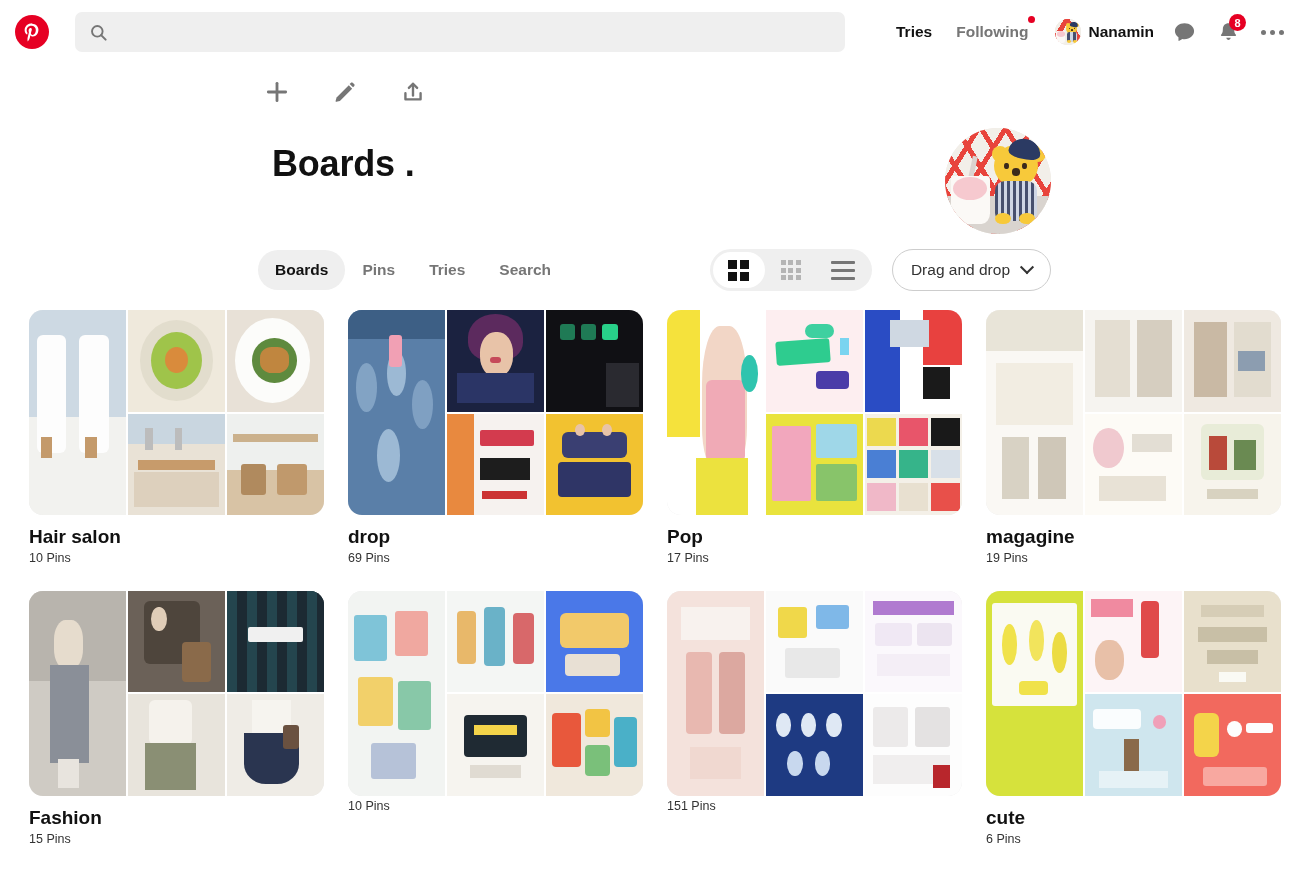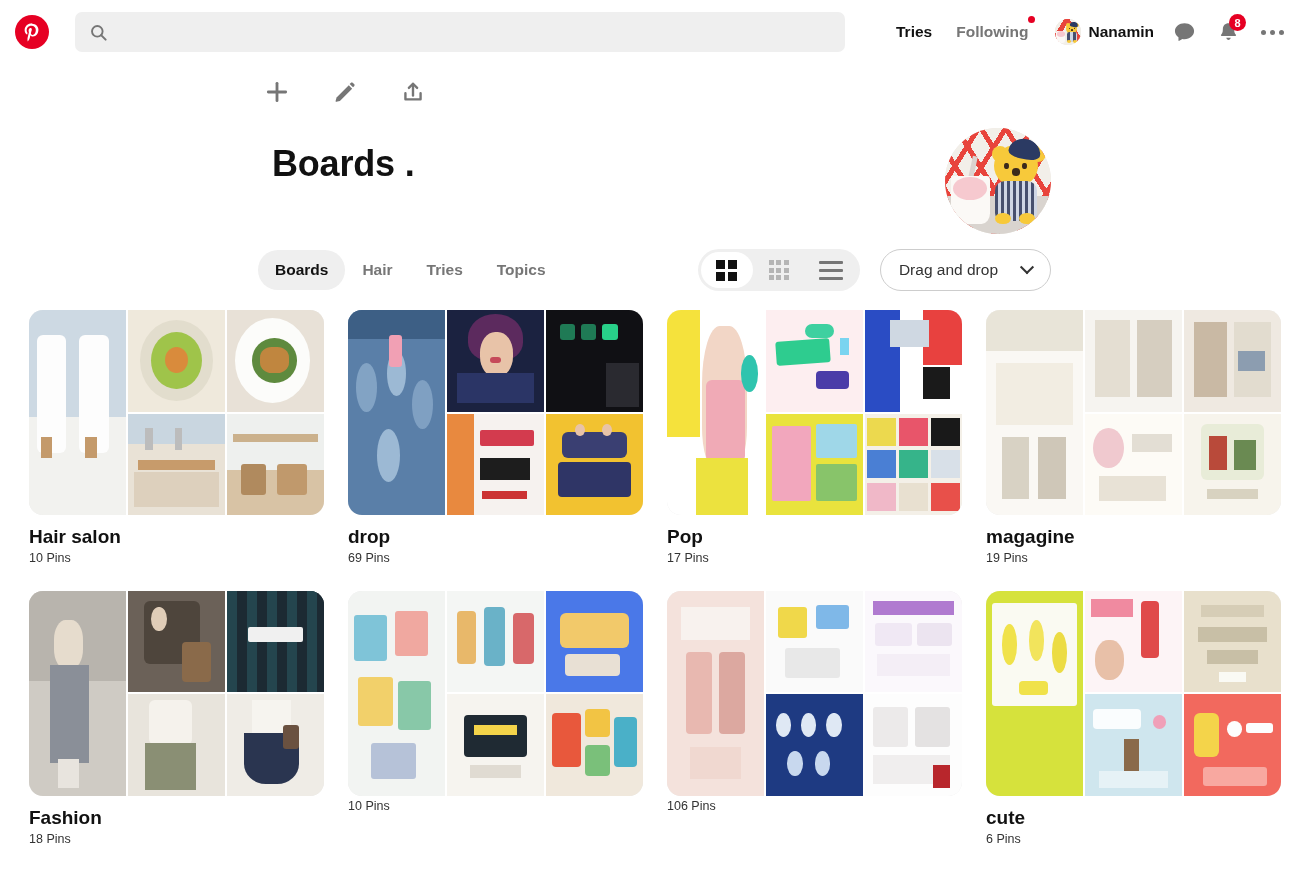--- a/index.html
+++ b/index.html
@@ -167,21 +167,21 @@
   }
   .vbtn.active { background: #fff; }
   .g2 { display: grid; grid-template-columns: repeat(2, 9px); gap: 3px; }
   .g2 i { width: 9px; height: 9px; background: #111; display: block; }
   .g3 { display: grid; grid-template-columns: repeat(3, 5px); gap: 2.5px; }
   .g3 i { width: 5px; height: 5px; background: #b5b5b5; display: block; }
   .lines { display: flex; flex-direction: column; gap: 5px; }
   .lines i { width: 24px; height: 3px; background: #767676; display: block; border-radius: 1px; }
 
   .dropdown {
-    display: flex; align-items: center; gap: 24px;
+    display: flex; align-items: center; gap: 12px;
     height: 42px; padding: 0 18px;
     border: 1px solid #cdcdcd; border-radius: 22px;
     font-size: 15.5px; color: #333; cursor: pointer;
     white-space: nowrap;
   }
   .chev { width:10px; height:10px; border-right:2.2px solid #333; border-bottom:2.2px solid #333;
           transform: rotate(45deg) translate(-2px,-2px); }
 
   
   .boards {
@@ -328,27 +328,27 @@
     </div>
   </div>
 </div>
 
 <div class="tabsrow">
   <div class="tabs">
     <div class="tab active">
       <span>Boards</span>
     </div>
     <div class="tab">
-      <span>Hair</span>
+      <span>Pins</span>
     </div>
     <div class="tab">
       <span>Tries</span>
     </div>
     <div class="tab">
-      <span>Topics</span>
+      <span>Search</span>
     </div>
   </div>
 
   <div class="rightctrls">
     <div class="viewtoggle">
       <div class="vbtn active">
         <span class="g2">
             <i></i>
             <i></i>
             <i></i>
@@ -605,21 +605,21 @@
         </div>
       <div class="cell">
           <div class="art" style="background:#efece6">
         <div class="shape" style="left:26%;top:6%;width:40%;height:34%;background:#f6f4ef"></div>
         <div class="shape" style="left:18%;top:38%;width:56%;height:50%;background:#2a3550;border-radius:0 0 40% 40%"></div>
         <div class="shape" style="left:58%;top:30%;width:16%;height:24%;background:#6a5140;border-radius:3px"></div>
           </div>
         </div>
     </div>
     <div class="bname">Fashion</div>
-    <div class="bpins">18 Pins</div>
+    <div class="bpins">15 Pins</div>
   </div>
 
   <div class="board">
     <div class="collage">
       <div class="cell big">
           <div class="art" style="background:#f2f4f2">
         <div class="shape" style="left:6%;top:12%;width:34%;height:22%;background:#7fc4d8;border-radius:3px"></div>
         <div class="shape" style="left:48%;top:10%;width:34%;height:22%;background:#f0a8a0;border-radius:3px"></div>
         <div class="shape" style="left:10%;top:42%;width:36%;height:24%;background:#f2d06a;border-radius:3px"></div>
         <div class="shape" style="left:52%;top:44%;width:34%;height:24%;background:#88c8a8;border-radius:3px"></div>
@@ -694,21 +694,21 @@
         </div>
       <div class="cell">
           <div class="art" style="background:#fdfdfd">
         <div class="shape" style="left:8%;top:12%;width:36%;height:40%;background:#eceaea;border-radius:3px"></div>
         <div class="shape" style="left:52%;top:12%;width:36%;height:40%;background:#e4e2e2;border-radius:3px"></div>
         <div class="shape" style="left:8%;top:60%;width:80%;height:28%;background:#f0eeee"></div>
         <div class="shape" style="left:70%;top:70%;width:18%;height:22%;background:#b8262c"></div>
           </div>
         </div>
     </div>
-    <div class="bpins">106 Pins</div>
+    <div class="bpins">151 Pins</div>
   </div>
 
   <div class="board">
     <div class="collage">
       <div class="cell big">
           <div class="art" style="background:#d6e23c">
         <div class="shape" style="left:6%;top:6%;width:88%;height:50%;background:#fafaf2;border-radius:3px"></div>
         <div class="shape" style="left:16%;top:16%;width:16%;height:20%;border-radius:50%;background:#f0e24a"></div>
         <div class="shape" style="left:44%;top:14%;width:16%;height:20%;border-radius:50%;background:#f2e45c"></div>
         <div class="shape" style="left:68%;top:20%;width:16%;height:20%;border-radius:50%;background:#ecdc44"></div>

